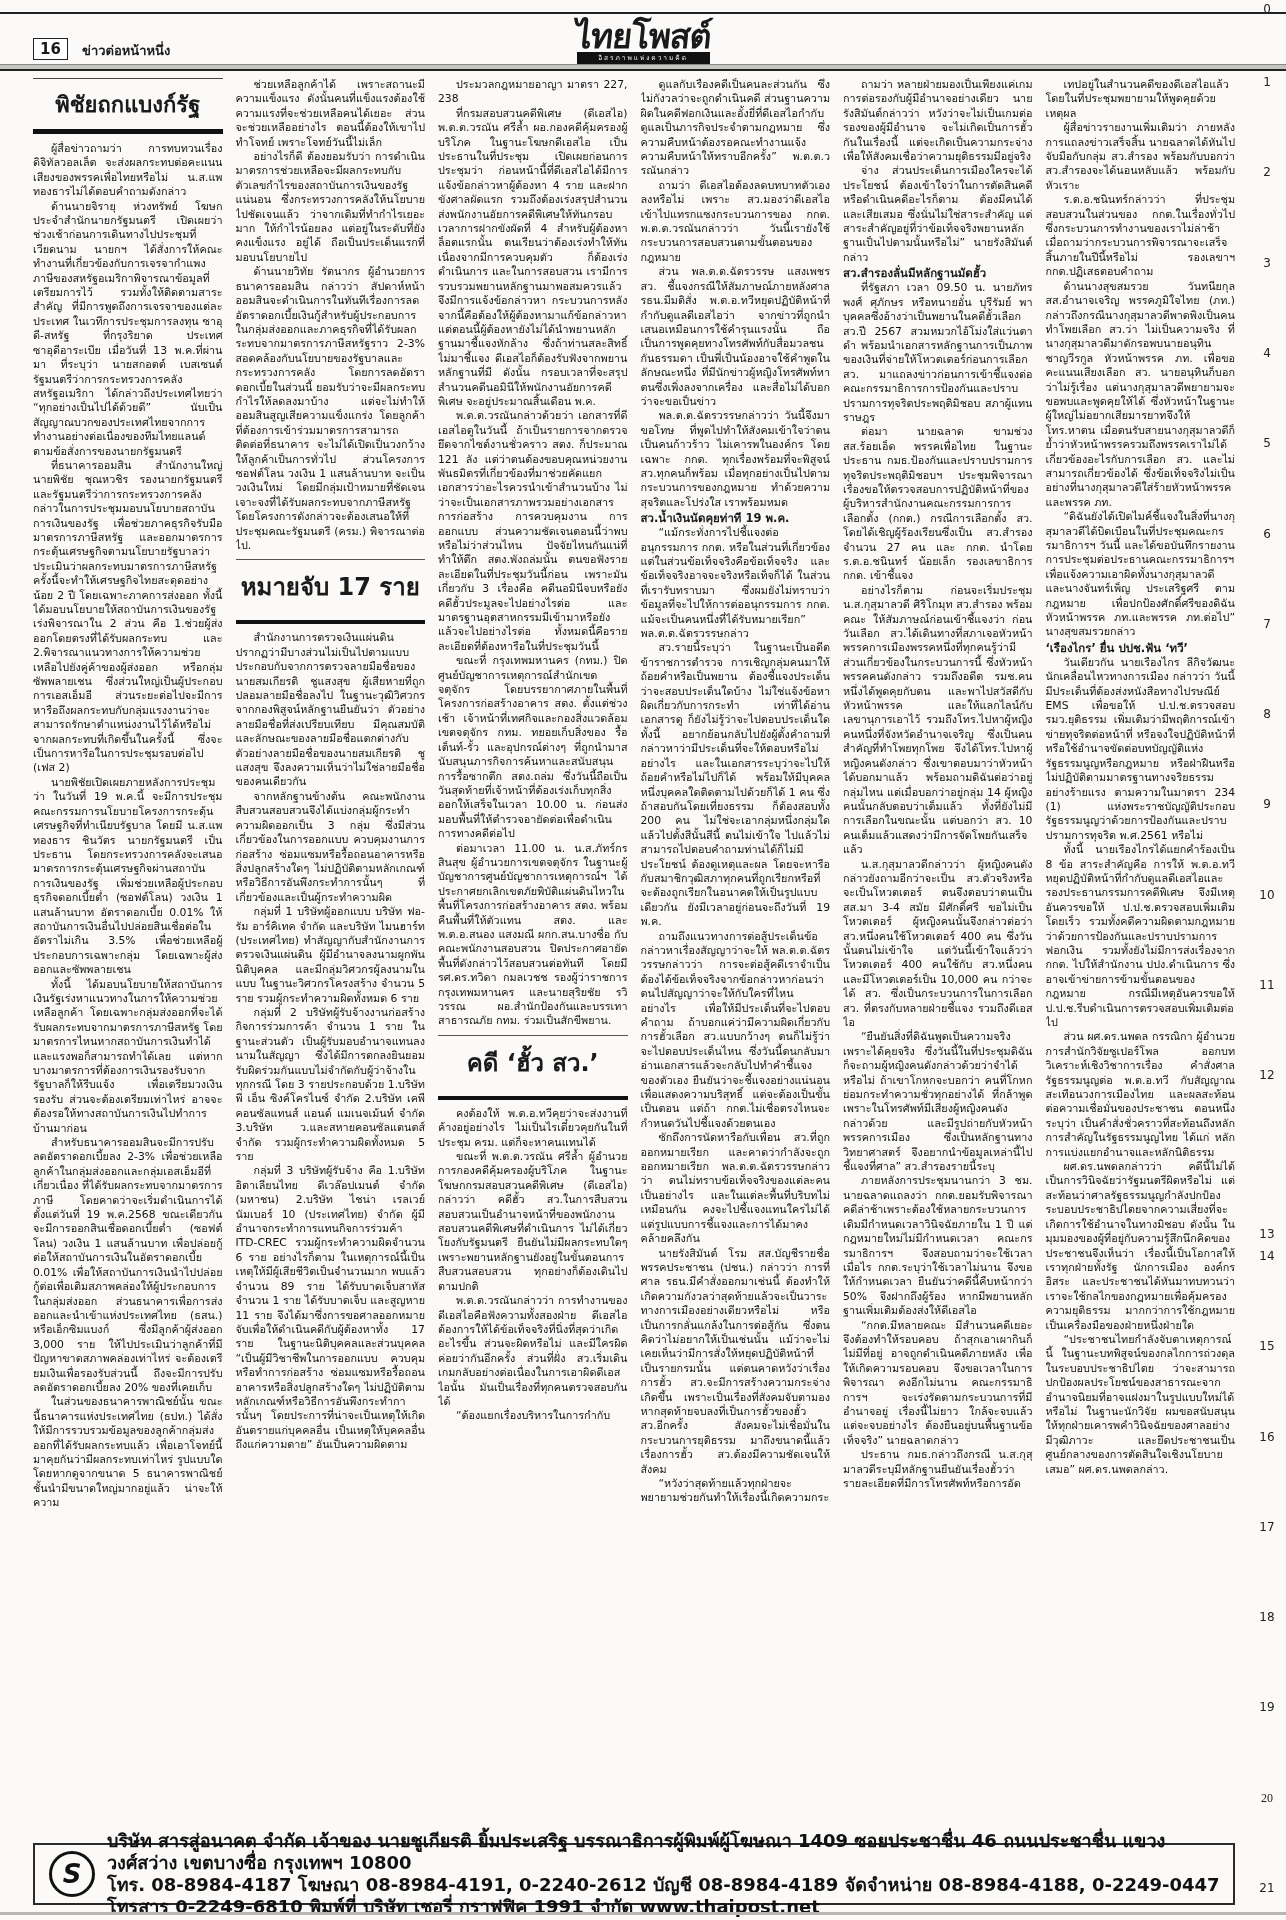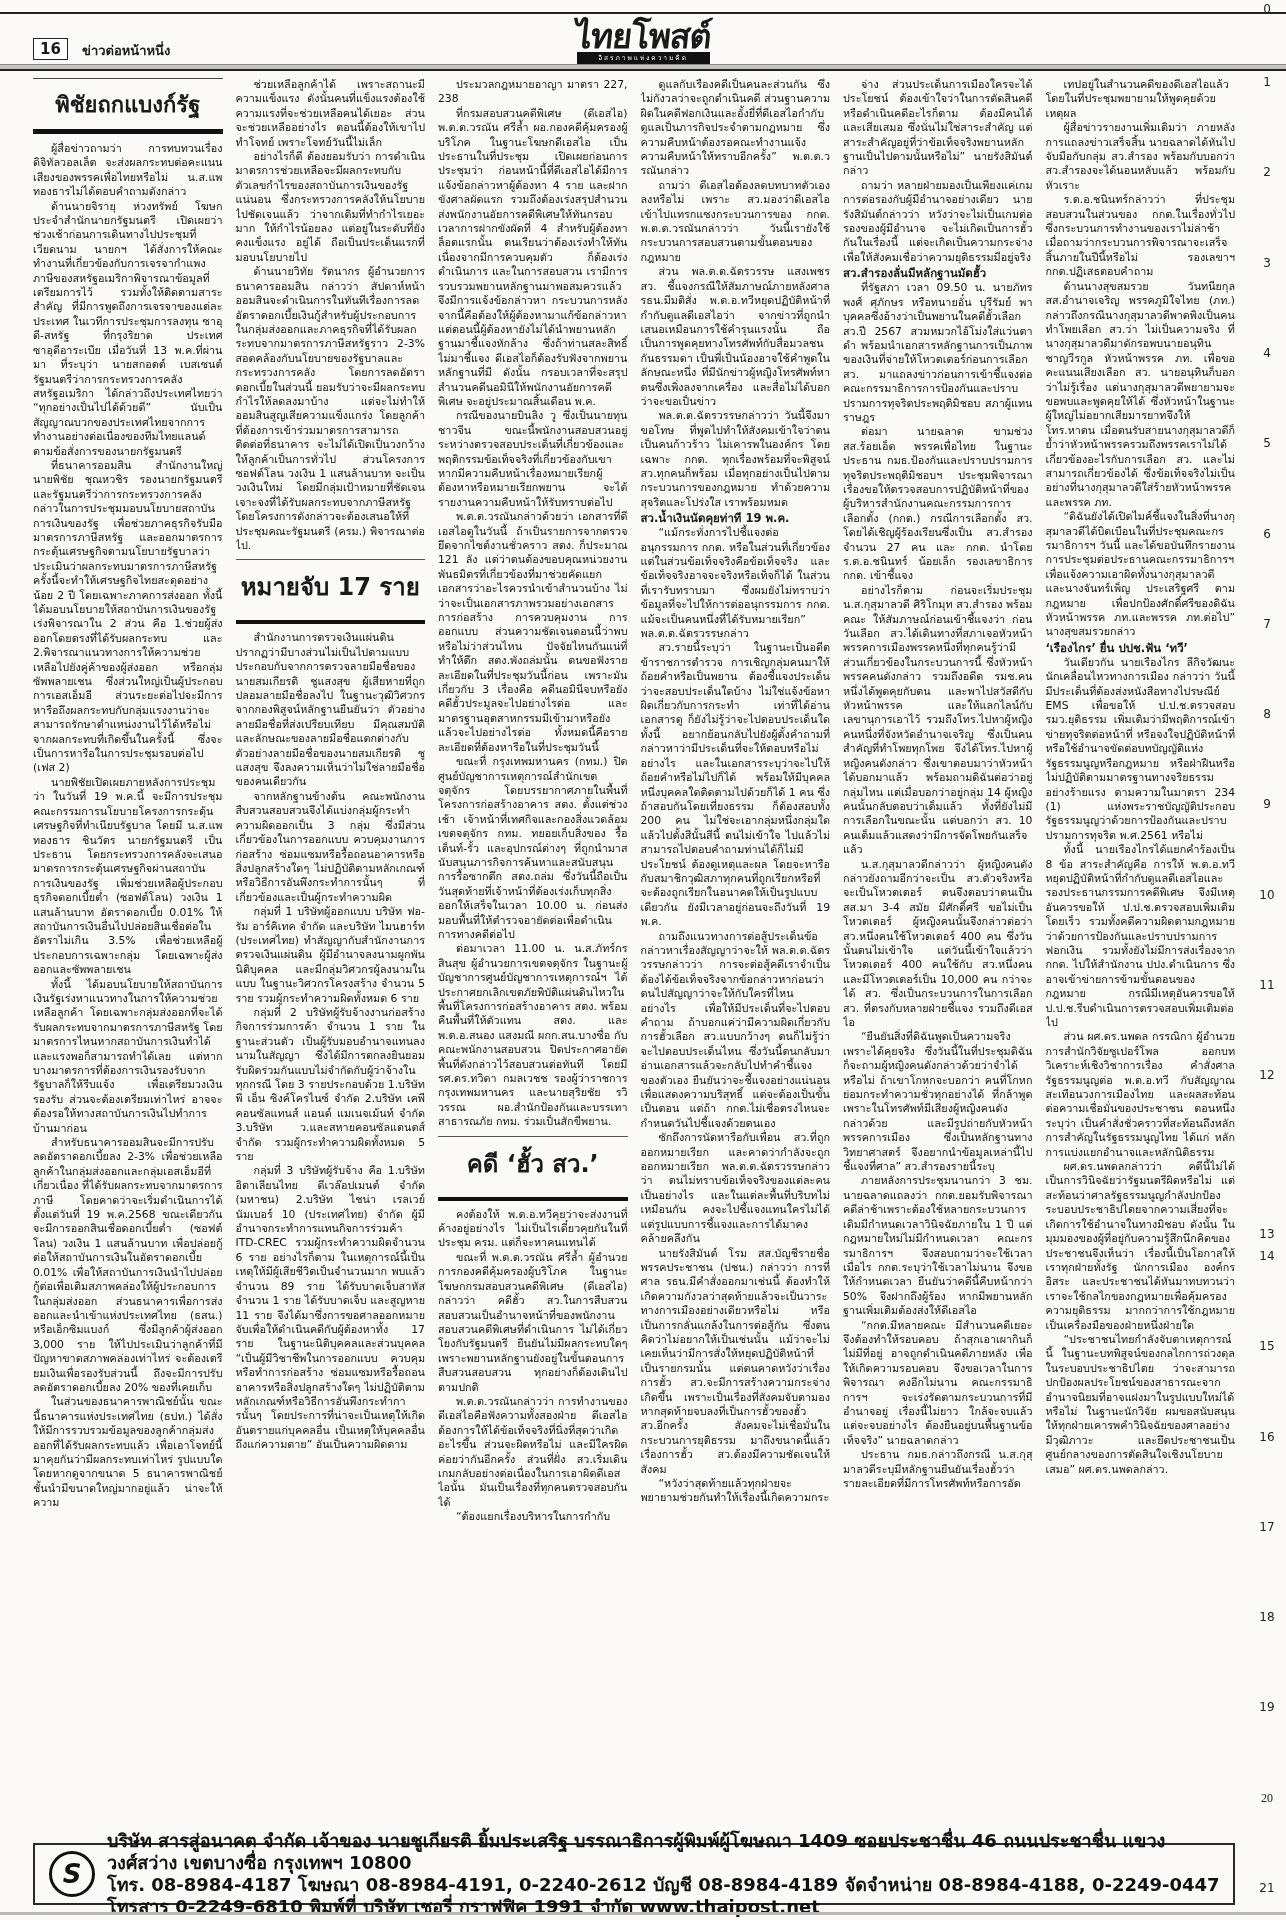--- a/index.html
+++ b/index.html
@@ -97,21 +97,20 @@
         <div class="subhead-bar"></div>
         <p>สำนักงานการตรวจเงินแผ่นดิน ปรากฏว่ามีบางส่วนไม่เป็นไปตามแบบ ประกอบกับจากการตรวจลายมือชื่อของนายสมเกียรติ ชูแสงสุข ผู้เสียหายที่ถูกปลอมลายมือชื่อลงไป ในฐานะวุฒิวิศวกร จากกองพิสูจน์หลักฐานยืนยันว่า ตัวอย่างลายมือชื่อที่ส่งเปรียบเทียบ มีคุณสมบัติและลักษณะของลายมือชื่อแตกต่างกับตัวอย่างลายมือชื่อของนายสมเกียรติ ชูแสงสุข จึงลงความเห็นว่าไม่ใช่ลายมือชื่อของคนเดียวกัน</p>
         <p>จากหลักฐานข้างต้น คณะพนักงานสืบสวนสอบสวนจึงได้แบ่งกลุ่มผู้กระทำความผิดออกเป็น 3 กลุ่ม ซึ่งมีส่วนเกี่ยวข้องในการออกแบบ ควบคุมงานการก่อสร้าง ซ่อมแซมหรือรื้อถอนอาคารหรือสิ่งปลูกสร้างใดๆ ไม่ปฏิบัติตามหลักเกณฑ์หรือวิธีการอันพึงกระทำการนั้นๆ ที่เกี่ยวข้องและเป็นผู้กระทำความผิด</p>
         <p>กลุ่มที่ 1 บริษัทผู้ออกแบบ บริษัท ฟอ-รัม อาร์คิเทค จำกัด และบริษัท ไมนฮาร์ท (ประเทศไทย) ทำสัญญากับสำนักงานการตรวจเงินแผ่นดิน ผู้มีอำนาจลงนามผูกพันนิติบุคคล และมีกลุ่มวิศวกรผู้ลงนามในแบบ ในฐานะวิศวกรโครงสร้าง จำนวน 5 ราย รวมผู้กระทำความผิดทั้งหมด 6 ราย</p>
         <p>กลุ่มที่ 2 บริษัทผู้รับจ้างงานก่อสร้าง กิจการร่วมการค้า จำนวน 1 ราย ในฐานะส่วนตัว เป็นผู้รับมอบอำนาจแทนลงนามในสัญญา ซึ่งได้มีการตกลงยินยอมรับผิดร่วมกันแบบไม่จำกัดกับผู้ว่าจ้างในทุกกรณี โดย 3 รายประกอบด้วย 1.บริษัท พี เอ็น ซิงค์โครไนซ์ จำกัด 2.บริษัท เคพี คอนซัลแทนส์ แอนด์ แมเนจเม้นท์ จำกัด 3.บริษัท ว.และสหายคอนซัลแตนตส์ จำกัด รวมผู้กระทำความผิดทั้งหมด 5 ราย</p>
         <p>กลุ่มที่ 3 บริษัทผู้รับจ้าง คือ 1.บริษัท อิตาเลียนไทย ดีเวล๊อปเมนต์ จำกัด (มหาชน) 2.บริษัท ไชน่า เรลเวย์ นัมเบอร์ 10 (ประเทศไทย) จำกัด ผู้มีอำนาจกระทำการแทนกิจการร่วมค้า ITD-CREC รวมผู้กระทำความผิดจำนวน 6 ราย อย่างไรก็ตาม ในเหตุการณ์นี้เป็นเหตุให้มีผู้เสียชีวิตเป็นจำนวนมาก พบแล้วจำนวน 89 ราย ได้รับบาดเจ็บสาหัส จำนวน 1 ราย ได้รับบาดเจ็บ และสูญหาย 11 ราย จึงได้มาซึ่งการขอศาลออกหมายจับเพื่อให้ดำเนินคดีกับผู้ต้องหาทั้ง 17 ราย ในฐานะนิติบุคคลและส่วนบุคคล “เป็นผู้มีวิชาชีพในการออกแบบ ควบคุมหรือทำการก่อสร้าง ซ่อมแซมหรือรื้อถอนอาคารหรือสิ่งปลูกสร้างใดๆ ไม่ปฏิบัติตามหลักเกณฑ์หรือวิธีการอันพึงกระทำการนั้นๆ โดยประการที่น่าจะเป็นเหตุให้เกิดอันตรายแก่บุคคลอื่น เป็นเหตุให้บุคคลอื่นถึงแก่ความตาย” อันเป็นความผิดตาม</p>
       </div>
       <div class="col">
         <p>ประมวลกฎหมายอาญา มาตรา 227, 238</p>
         <p>ที่กรมสอบสวนคดีพิเศษ (ดีเอสไอ) พ.ต.ต.วรณัน ศรีล้ำ ผอ.กองคดีคุ้มครองผู้บริโภค ในฐานะโฆษกดีเอสไอ เป็นประธานในที่ประชุม เปิดเผยก่อนการประชุมว่า ก่อนหน้านี้ที่ดีเอสไอได้มีการแจ้งข้อกล่าวหาผู้ต้องหา 4 ราย และฝากขังศาลผัดแรก รวมถึงต้องเร่งสรุปสำนวนส่งพนักงานอัยการคดีพิเศษให้ทันกรอบเวลาการฝากขังผัดที่ 4 สำหรับผู้ต้องหาล็อตแรกนั้น ตนเรียนว่าต้องเร่งทำให้ทัน เนื่องจากมีการควบคุมตัว ก็ต้องเร่งดำเนินการ และในการสอบสวน เรามีการรวบรวมพยานหลักฐานมาพอสมควรแล้ว จึงมีการแจ้งข้อกล่าวหา กระบวนการหลังจากนี้คือต้องให้ผู้ต้องหามาแก้ข้อกล่าวหา แต่ตอนนี้ผู้ต้องหายังไม่ได้นำพยานหลักฐานมาชี้แจงหักล้าง ซึ่งถ้าท่านสละสิทธิ์ไม่มาชี้แจง ดีเอสไอก็ต้องรับฟังจากพยานหลักฐานที่มี ดังนั้น กรอบเวลาที่จะสรุปสำนวนคดีนอมินีให้พนักงานอัยการคดีพิเศษ จะอยู่ประมาณสิ้นเดือน พ.ค.</p>
-        <p>กรณีของนายบินลิง วู ซึ่งเป็นนายทุนชาวจีน ขณะนี้พนักงานสอบสวนอยู่ระหว่างตรวจสอบประเด็นที่เกี่ยวข้องและพฤติกรรมข้อเท็จจริงที่เกี่ยวข้องกับเขา หากมีความคืบหน้าเรื่องหมายเรียกผู้ต้องหาหรือหมายเรียกพยาน จะได้รายงานความคืบหน้าให้รับทราบต่อไป</p>
         <p>พ.ต.ต.วรณันกล่าวด้วยว่า เอกสารที่ดีเอสไอดูในวันนี้ ถ้าเป็นรายการจากตรวจยึดจากไซต์งานชั่วคราว สตง. ก็ประมาณ 121 ลัง แต่ว่าตนต้องขอบคุณหน่วยงานพันธมิตรที่เกี่ยวข้องที่มาช่วยคัดแยกเอกสารว่าอะไรควรนำเข้าสำนวนบ้าง ไม่ว่าจะเป็นเอกสารภาพรวมอย่างเอกสารการก่อสร้าง การควบคุมงาน การออกแบบ ส่วนความชัดเจนตอนนี้ว่าพบหรือไม่ว่าส่วนไหน ปัจจัยไหนกันแน่ที่ทำให้ตึก สตง.พังถล่มนั้น ตนขอฟังรายละเอียดในที่ประชุมวันนี้ก่อน เพราะมันเกี่ยวกับ 3 เรื่องคือ คดีนอมินีจบหรือยัง คดีฮั้วประมูลจะไปอย่างไรต่อ และมาตรฐานอุตสาหกรรมมีเข้ามาหรือยัง แล้วจะไปอย่างไรต่อ ทั้งหมดนี้คือรายละเอียดที่ต้องหารือในที่ประชุมวันนี้</p>
         <p>ขณะที่ กรุงเทพมหานคร (กทม.) ปิดศูนย์บัญชาการเหตุการณ์สำนักเขตจตุจักร โดยบรรยากาศภายในพื้นที่โครงการก่อสร้างอาคาร สตง. ตั้งแต่ช่วงเช้า เจ้าหน้าที่เทศกิจและกองสิ่งแวดล้อม เขตจตุจักร กทม. ทยอยเก็บสิ่งของ รื้อเต็นท์-รั้ว และอุปกรณ์ต่างๆ ที่ถูกนำมาสนับสนุนภารกิจการค้นหาและสนับสนุนการรื้อซากตึก สตง.ถล่ม ซึ่งวันนี้ถือเป็นวันสุดท้ายที่เจ้าหน้าที่ต้องเร่งเก็บทุกสิ่งออกให้เสร็จในเวลา 10.00 น. ก่อนส่งมอบพื้นที่ให้ตำรวจอายัดต่อเพื่อดำเนินการทางคดีต่อไป</p>
         <p>ต่อมาเวลา 11.00 น. น.ส.ภัทร์กร สินสุข ผู้อำนวยการเขตจตุจักร ในฐานะผู้บัญชาการศูนย์บัญชาการเหตุการณ์ฯ ได้ประกาศยกเลิกเขตภัยพิบัติแผ่นดินไหวในพื้นที่โครงการก่อสร้างอาคาร สตง. พร้อมคืนพื้นที่ให้ตัวแทน สตง. และ พ.ต.อ.สนอง แสงมณี ผกก.สน.บางซื่อ กับคณะพนักงานสอบสวน ปิดประกาศอายัดพื้นที่ดังกล่าวไว้สอบสวนต่อทันที โดยมี รศ.ดร.ทวิดา กมลเวชช รองผู้ว่าราชการกรุงเทพมหานคร และนายสุริยชัย รวิวรรณ ผอ.สำนักป้องกันและบรรเทาสาธารณภัย กทม. ร่วมเป็นสักขีพยาน.</p>
         <div class="subhead-box">คดี ‘ฮั้ว สว.’</div>
         <div class="subhead-bar"></div>
         <p>คงต้องให้ พ.ต.อ.ทวีคุยว่าจะส่งงานที่ค้างอยู่อย่างไร ไม่เป็นไรเดี๋ยวคุยกันในที่ประชุม ครม. แต่ก็จะหาคนแทนได้</p>
         <p>ขณะที่ พ.ต.ต.วรณัน ศรีล้ำ ผู้อำนวยการกองคดีคุ้มครองผู้บริโภค ในฐานะโฆษกกรมสอบสวนคดีพิเศษ (ดีเอสไอ) กล่าวว่า คดีฮั้ว สว.ในการสืบสวนสอบสวนเป็นอำนาจหน้าที่ของพนักงานสอบสวนคดีพิเศษที่ดำเนินการ ไม่ได้เกี่ยวโยงกับรัฐมนตรี ยืนยันไม่มีผลกระทบใดๆ เพราะพยานหลักฐานยังอยู่ในขั้นตอนการสืบสวนสอบสวน ทุกอย่างก็ต้องเดินไปตามปกติ</p>
         <p>พ.ต.ต.วรณันกล่าวว่า การทำงานของดีเอสไอคือฟังความทั้งสองฝ่าย ดีเอสไอต้องการให้ได้ข้อเท็จจริงที่นิ่งที่สุดว่าเกิดอะไรขึ้น ส่วนจะผิดหรือไม่ และมีใครผิด ค่อยว่ากันอีกครั้ง ส่วนที่ฝั่ง สว.เริ่มเดินเกมกลับอย่างต่อเนื่องในการเอาผิดดีเอสไอนั้น มันเป็นเรื่องที่ทุกคนตรวจสอบกันได้</p>
         <p>“ต้องแยกเรื่องบริหารในการกำกับ</p>
       </div>
@@ -122,22 +121,22 @@
         <p>พล.ต.ต.ฉัตรวรรษกล่าวว่า วันนี้จึงมาขอโทษ ที่พูดไปทำให้สังคมเข้าใจว่าตนเป็นคนก้าวร้าว ไม่เคารพในองค์กร โดยเฉพาะ กกต. ทุกเรื่องพร้อมที่จะพิสูจน์ สว.ทุกคนก็พร้อม เมื่อทุกอย่างเป็นไปตามกระบวนการของกฎหมาย ทำด้วยความสุจริตและโปร่งใส เราพร้อมหมด</p>
         <div class="boldhead">สว.น้ำเงินนัดคุยท่าที 19 พ.ค.</div>
         <p>“แม้กระทั่งการไปชี้แจงต่ออนุกรรมการ กกต. หรือในส่วนที่เกี่ยวข้อง แต่ในส่วนข้อเท็จจริงคือข้อเท็จจริง และข้อเท็จจริงอาจจะจริงหรือเท็จก็ได้ ในส่วนที่เรารับทราบมา ซึ่งผมยังไม่ทราบว่าข้อมูลที่จะไปให้การต่ออนุกรรมการ กกต. แม้จะเป็นคนหนึ่งที่ได้รับหมายเรียก” พล.ต.ต.ฉัตรวรรษกล่าว</p>
         <p>สว.รายนี้ระบุว่า ในฐานะเป็นอดีตข้าราชการตำรวจ การเชิญกลุ่มคนมาให้ถ้อยคำหรือเป็นพยาน ต้องชี้แจงประเด็นว่าจะสอบประเด็นใดบ้าง ไม่ใช่แจ้งข้อหาผิดเกี่ยวกับการกระทำ เท่าที่ได้อ่านเอกสารดู ก็ยังไม่รู้ว่าจะไปตอบประเด็นใด ทั้งนี้ อยากย้อนกลับไปยังผู้ตั้งคำถามที่กล่าวหาว่ามีประเด็นที่จะให้ตอบหรือไม่ อย่างไร และในเอกสารระบุว่าจะไปให้ถ้อยคำหรือไม่ไปก็ได้ พร้อมให้มีบุคคลหนึ่งบุคคลใดติดตามไปด้วยก็ได้ 1 คน ซึ่งถ้าสอบกันโดยเที่ยงธรรม ก็ต้องสอบทั้ง 200 คน ไม่ใช่จะเอากลุ่มหนึ่งกลุ่มใดแล้วไปตั้งสีนั้นสีนี้ ตนไม่เข้าใจ ไปแล้วไม่สามารถไปตอบคำถามท่านได้ก็ไม่มีประโยชน์ ต้องดูเหตุและผล โดยจะหารือกับสมาชิกวุฒิสภาทุกคนที่ถูกเรียกหรือที่จะต้องถูกเรียกในอนาคตให้เป็นรูปแบบเดียวกัน ยังมีเวลาอยู่ก่อนจะถึงวันที่ 19 พ.ค.</p>
         <p>ถามถึงแนวทางการต่อสู้ประเด็นข้อกล่าวหาเรื่องสัญญาว่าจะให้ พล.ต.ต.ฉัตรวรรษกล่าวว่า การจะต่อสู้คดีเราจำเป็นต้องได้ข้อเท็จจริงจากข้อกล่าวหาก่อนว่าตนไปสัญญาว่าจะให้กับใครที่ไหน อย่างไร เพื่อให้มีประเด็นที่จะไปตอบคำถาม ถ้าบอกแค่ว่ามีความผิดเกี่ยวกับการฮั้วเลือก สว.แบบกว้างๆ ตนก็ไม่รู้ว่าจะไปตอบประเด็นไหน ซึ่งวันนี้ตนกลับมาอ่านเอกสารแล้วจะกลับไปทำคำชี้แจงของตัวเอง ยืนยันว่าจะชี้แจงอย่างแน่นอน เพื่อแสดงความบริสุทธิ์ แต่จะต้องเป็นขั้นเป็นตอน แต่ถ้า กกต.ไม่เชื่อตรงไหนจะกำหนดวันไปชี้แจงด้วยตนเอง</p>
         <p>ซักถึงการนัดหารือกับเพื่อน สว.ที่ถูกออกหมายเรียก และคาดว่ากำลังจะถูกออกหมายเรียก พล.ต.ต.ฉัตรวรรษกล่าวว่า ตนไม่ทราบข้อเท็จจริงของแต่ละคนเป็นอย่างไร และในแต่ละพื้นที่บริบทไม่เหมือนกัน คงจะไปชี้แจงแทนใครไม่ได้ แต่รูปแบบการชี้แจงและการได้มาคงคล้ายคลึงกัน</p>
         <p>นายรังสิมันต์ โรม สส.บัญชีรายชื่อพรรคประชาชน (ปชน.) กล่าวว่า การที่ศาล รธน.มีคำสั่งออกมาเช่นนี้ ต้องทำให้เกิดความกังวลว่าสุดท้ายแล้วจะเป็นวาระทางการเมืองอย่างเดียวหรือไม่ หรือเป็นการกลั่นแกล้งในการต่อสู้กัน ซึ่งตนคิดว่าไม่อยากให้เป็นเช่นนั้น แม้ว่าจะไม่เคยเห็นว่ามีการสั่งให้หยุดปฏิบัติหน้าที่เป็นรายกรมนั้น แต่ตนคาดหวังว่าเรื่องการฮั้ว สว.จะมีการสร้างความกระจ่างเกิดขึ้น เพราะเป็นเรื่องที่สังคมจับตามอง หากสุดท้ายจบลงที่เป็นการฮั้วของฮั้ว สว.อีกครั้ง สังคมจะไม่เชื่อมั่นในกระบวนการยุติธรรม มาถึงขนาดนี้แล้วเรื่องการฮั้ว สว.ต้องมีความชัดเจนให้สังคม</p>
         <p>“หวังว่าสุดท้ายแล้วทุกฝ่ายจะพยายามช่วยกันทำให้เรื่องนี้เกิดความกระ</p>
       </div>
       <div class="col">
+        <p>ถามว่า หลายฝ่ายมองเป็นเพียงแค่เกมการต่อรองกับผู้มีอำนาจอย่างเดียว นายรังสิมันต์กล่าวว่า หวังว่าจะไม่เป็นเกมต่อรองของผู้มีอำนาจ จะไม่เกิดเป็นการฮั้วกันในเรื่องนี้ แต่จะเกิดเป็นความกระจ่างเพื่อให้สังคมเชื่อว่าความยุติธรรมมีอยู่จริง</p>
         <p>จ่าง ส่วนประเด็นการเมืองใครจะได้ประโยชน์ ต้องเข้าใจว่าในการตัดสินคดีหรือดำเนินคดีอะไรก็ตาม ต้องมีคนได้และเสียเสมอ ซึ่งนั่นไม่ใช่สาระสำคัญ แต่สาระสำคัญอยู่ที่ว่าข้อเท็จจริงพยานหลักฐานเป็นไปตามนั้นหรือไม่” นายรังสิมันต์กล่าว</p>
-        <p>ถามว่า หลายฝ่ายมองเป็นเพียงแค่เกมการต่อรองกับผู้มีอำนาจอย่างเดียว นายรังสิมันต์กล่าวว่า หวังว่าจะไม่เป็นเกมต่อรองของผู้มีอำนาจ จะไม่เกิดเป็นการฮั้วกันในเรื่องนี้ แต่จะเกิดเป็นความกระจ่างเพื่อให้สังคมเชื่อว่าความยุติธรรมมีอยู่จริง</p>
         <div class="boldhead">สว.สำรองลั่นมีหลักฐานมัดฮั้ว</div>
         <p>ที่รัฐสภา เวลา 09.50 น. นายภัทรพงศ์ ศุภักษร หรือทนายอั๋น บุรีรัมย์ พาบุคคลซึ่งอ้างว่าเป็นพยานในคดีฮั้วเลือก สว.ปี 2567 สวมหมวกไอ้โม่งใส่แว่นตาดำ พร้อมนำเอกสารหลักฐานการเป็นภาพของเงินที่จ่ายให้โหวตเตอร์ก่อนการเลือก สว. มาแถลงข่าวก่อนการเข้าชี้แจงต่อคณะกรรมาธิการการป้องกันและปราบปรามการทุจริตประพฤติมิชอบ สภาผู้แทนราษฎร</p>
         <p>ต่อมา นายฉลาด ขามช่วง สส.ร้อยเอ็ด พรรคเพื่อไทย ในฐานะประธาน กมธ.ป้องกันและปราบปรามการทุจริตประพฤติมิชอบฯ ประชุมพิจารณาเรื่องขอให้ตรวจสอบการปฏิบัติหน้าที่ของผู้บริหารสำนักงานคณะกรรมการการเลือกตั้ง (กกต.) กรณีการเลือกตั้ง สว. โดยได้เชิญผู้ร้องเรียนซึ่งเป็น สว.สำรอง จำนวน 27 คน และ กกต. นำโดย ร.ต.อ.ชนินทร์ น้อยเล็ก รองเลขาธิการ กกต. เข้าชี้แจง</p>
         <p>อย่างไรก็ตาม ก่อนจะเริ่มประชุม น.ส.กุสุมาลวดี ศิริโกมุท สว.สำรอง พร้อมคณะ ให้สัมภาษณ์ก่อนเข้าชี้แจงว่า ก่อนวันเลือก สว.ได้เดินทางที่สภาเจอหัวหน้าพรรคการเมืองพรรคหนึ่งที่ทุกคนรู้ว่ามีส่วนเกี่ยวข้องในกระบวนการนี้ ซึ่งหัวหน้าพรรคคนดังกล่าว รวมถึงอดีต รมช.คนหนึ่งได้พูดคุยกับตน และพาไปสวัสดีกับหัวหน้าพรรค และให้แลกไลน์กับเลขานุการเอาไว้ รวมถึงโทร.ไปหาผู้หญิงคนหนึ่งที่จังหวัดอำนาจเจริญ ซึ่งเป็นคนสำคัญที่ทำโพยทุกโพย จึงได้โทร.ไปหาผู้หญิงคนดังกล่าว ซึ่งเขาตอบมาว่าหัวหน้าได้บอกมาแล้ว พร้อมถามดิฉันต่อว่าอยู่กลุ่มไหน แต่เมื่อบอกว่าอยู่กลุ่ม 14 ผู้หญิงคนนั้นกลับตอบว่าเต็มแล้ว ทั้งที่ยังไม่มีการเลือกในขณะนั้น แต่บอกว่า สว. 10 คนเต็มแล้วแสดงว่ามีการจัดโพยกันเสร็จแล้ว</p>
         <p>น.ส.กุสุมาลวดีกล่าวว่า ผู้หญิงคนดังกล่าวยังถามอีกว่าจะเป็น สว.ตัวจริงหรือจะเป็นโหวตเตอร์ ตนจึงตอบว่าตนเป็น สส.มา 3-4 สมัย มีศักดิ์ศรี ขอไม่เป็นโหวตเตอร์ ผู้หญิงคนนั้นจึงกล่าวต่อว่า สว.หนึ่งคนใช้โหวตเตอร์ 400 คน ซึ่งวันนั้นตนไม่เข้าใจ แต่วันนี้เข้าใจแล้วว่า โหวตเตอร์ 400 คนใช้กับ สว.หนึ่งคน และมีโหวตเตอร์เป็น 10,000 คน กว่าจะได้ สว. ซึ่งเป็นกระบวนการในการเลือก สว. ที่ตรงกับหลายฝ่ายชี้แจง รวมถึงดีเอสไอ</p>
         <p>“ยืนยันสิ่งที่ดิฉันพูดเป็นความจริง เพราะได้คุยจริง ซึ่งวันนี้ในที่ประชุมดิฉันก็จะถามผู้หญิงคนดังกล่าวด้วยว่าจำได้หรือไม่ ถ้าเขาโกหกจะบอกว่า คนที่โกหกย่อมกระทำความชั่วทุกอย่างได้ ที่กล้าพูดเพราะในโทรศัพท์มีเสียงผู้หญิงคนดังกล่าวด้วย และมีรูปถ่ายกับหัวหน้าพรรคการเมือง ซึ่งเป็นหลักฐานทางวิทยาศาสตร์ จึงอยากนำข้อมูลเหล่านี้ไปชี้แจงที่ศาล” สว.สำรองรายนี้ระบุ</p>
         <p>ภายหลังการประชุมนานกว่า 3 ชม. นายฉลาดแถลงว่า กกต.ยอมรับพิจารณาคดีล่าช้าเพราะต้องใช้หลายกระบวนการ เดิมมีกำหนดเวลาวินิจฉัยภายใน 1 ปี แต่กฎหมายใหม่ไม่มีกำหนดเวลา คณะกรรมาธิการฯ จึงสอบถามว่าจะใช้เวลาเมื่อไร กกต.ระบุว่าใช้เวลาไม่นาน จึงขอให้กำหนดเวลา ยืนยันว่าคดีนี้คืบหน้ากว่า 50% จึงฝากถึงผู้ร้อง หากมีพยานหลักฐานเพิ่มเติมต้องส่งให้ดีเอสไอ</p>
         <p>“กกต.มีหลายคณะ มีสำนวนคดีเยอะ จึงต้องทำให้รอบคอบ ถ้าสุกเอาเผากินก็ไม่มีที่อยู่ อาจถูกดำเนินคดีภายหลัง เพื่อให้เกิดความรอบคอบ จึงขอเวลาในการพิจารณา คงอีกไม่นาน คณะกรรมาธิการฯ จะเร่งรัดตามกระบวนการที่มีอำนาจอยู่ เรื่องนี้ไม่ยาว ใกล้จะจบแล้ว แต่จะจบอย่างไร ต้องยืนอยู่บนพื้นฐานข้อเท็จจริง” นายฉลาดกล่าว</p>
         <p>ประธาน กมธ.กล่าวถึงกรณี น.ส.กุสุมาลวดีระบุมีหลักฐานยืนยันเรื่องฮั้วว่า รายละเอียดที่มีการโทรศัพท์หรือการอัด</p>
       </div>

